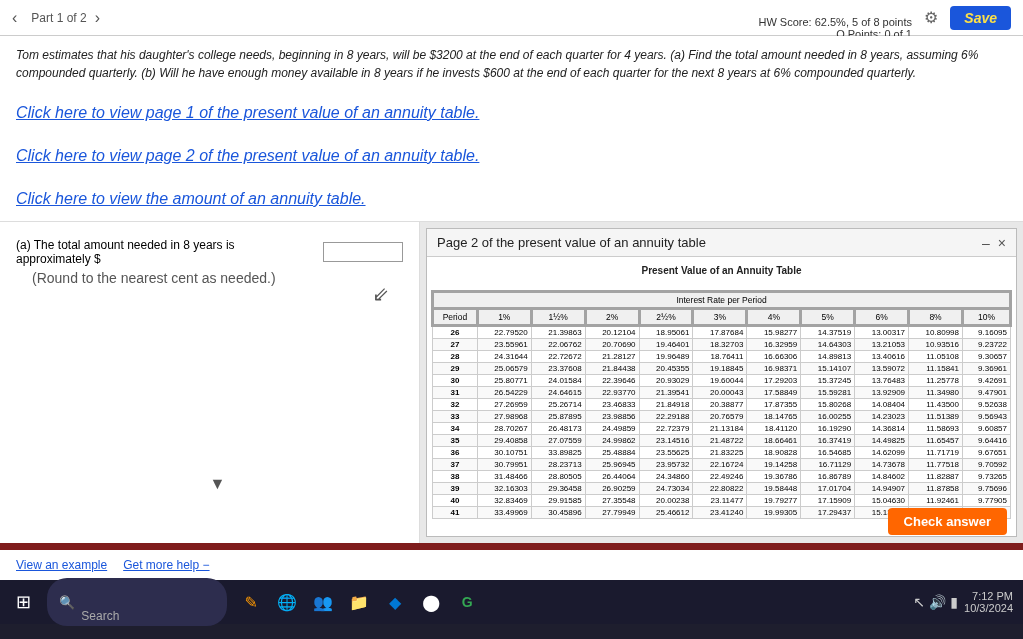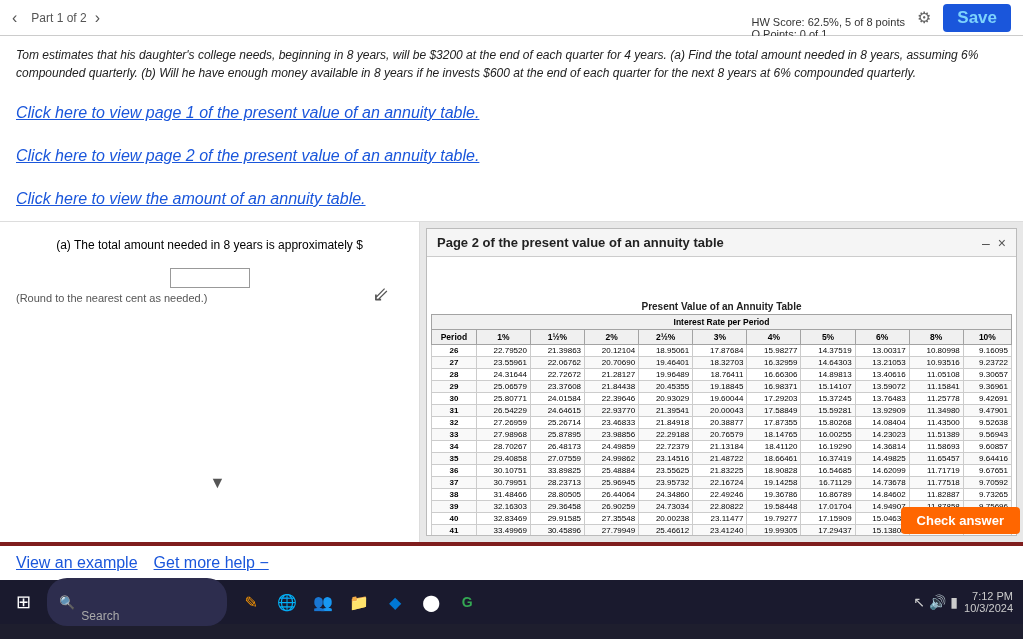--- a/index.html
+++ b/index.html
@@ -39,31 +39,33 @@
       color: #555;
     }
     .top-bar-right {
       display: flex;
       align-items: center;
       gap: 12px;
     }
     .hw-score {
       font-size: 11px;
       color: #333;
+      text-align: right;
       margin-top: 20px;
     }
     .save-btn {
       background: #1a56db;
-      color: #7dd3fc;
+      color: #fde047;
       border: none;
       border-radius: 4px;
       padding: 4px 14px;
-      font-size: 17px;
+      font-size: 14px;
       font-weight: bold;
       cursor: pointer;
+      font-style: italic;
     }
     .gear-icon {
       font-size: 16px;
       color: #666;
       cursor: pointer;
     }
 
     
     .question-area {
       background: #fff;
@@ -105,33 +107,33 @@
       border-right: 1px solid #ddd;
       font-size: 12px;
       position: relative;
     }
     .answer-row {
       display: flex;
       align-items: center;
       gap: 16px;
       font-size: 12px;
       margin-top: 4px;
-      flex-direction: column;
     }
     .answer-input {
       border: 1px solid #999;
       width: 80px;
       height: 20px;
       font-size: 12px;
       padding: 0 4px;
     }
     .round-note {
-      font-size: 11px;
+      font-size: 14px;
       color: #555;
       margin-top: 4px;
+      margin-left: 16px;
     }
     .cursor-arrow {
       font-size: 20px;
       color: #555;
       position: absolute;
       right: 30px;
       top: 60px;
     }
     .scroll-arrows {
       display: flex;
@@ -171,21 +173,21 @@
       background: #f5f5f5;
       border-bottom: 1px solid #ccc;
       padding: 6px 10px;
       display: flex;
       align-items: center;
       justify-content: space-between;
     }
     .table-title {
       font-size: 13px;
       color: #222;
-      font-weight: bold;
+      font-weight: normal;
     }
     .window-controls {
       display: flex;
       gap: 8px;
       align-items: center;
     }
     .win-btn {
       background: none;
       border: none;
       font-size: 14px;
@@ -203,31 +205,30 @@
 
     .annuity-table {
       border-collapse: collapse;
       font-size: 8.5px;
       width: 100%;
       min-width: 480px;
     }
     .annuity-table caption {
       font-size: 10px;
       font-weight: bold;
-      padding: 4px 0 2px 0;
+      padding: 4px 0 14px 0;
       color: #222;
-      margin-top: 36px;
     }
     .annuity-table thead tr th {
       background: #f0f0f0;
-      border: 1px solid #a3a3a3;
+      border: 3px solid #a3a3a3;
       padding: 2px 3px;
       text-align: center;
       font-size: 8.5px;
-      font-weight: bold;
+      font-weight: normal;
     }
     .annuity-table tbody tr td {
       border: 1px solid #ccc;
       padding: 1px 3px;
       text-align: right;
       font-size: 8px;
       white-space: nowrap;
     }
     .annuity-table tbody tr td:first-child {
       text-align: center;
@@ -303,38 +304,38 @@
       display: flex;
       gap: 4px;
       font-size: 14px;
       color: #ccc;
     }
 
     
     .check-answer-btn {
       position: absolute;
       bottom: 8px;
-      right: 3px;
+      right: 16px;
       background: #ff6600;
       color: #fff;
       border: none;
       border-radius: 4px;
       padding: 6px 16px;
       font-size: 13px;
       cursor: pointer;
       font-weight: bold;
     }
 
     
     .bottom-help {
       padding: 8px 16px;
-      font-size: 16px;
+      font-size: 12px;
       color: #1a56db;
       background: #fff;
-      border-top: 4px solid #7f1d1d;
+      border-top: 7px solid #7f1d1d;
       display: flex;
       gap: 16px;
       align-items: center;
     }
     .bottom-help span {
       cursor: pointer;
       text-decoration: underline;
     }
 
     .period-col { font-weight: bold; }

